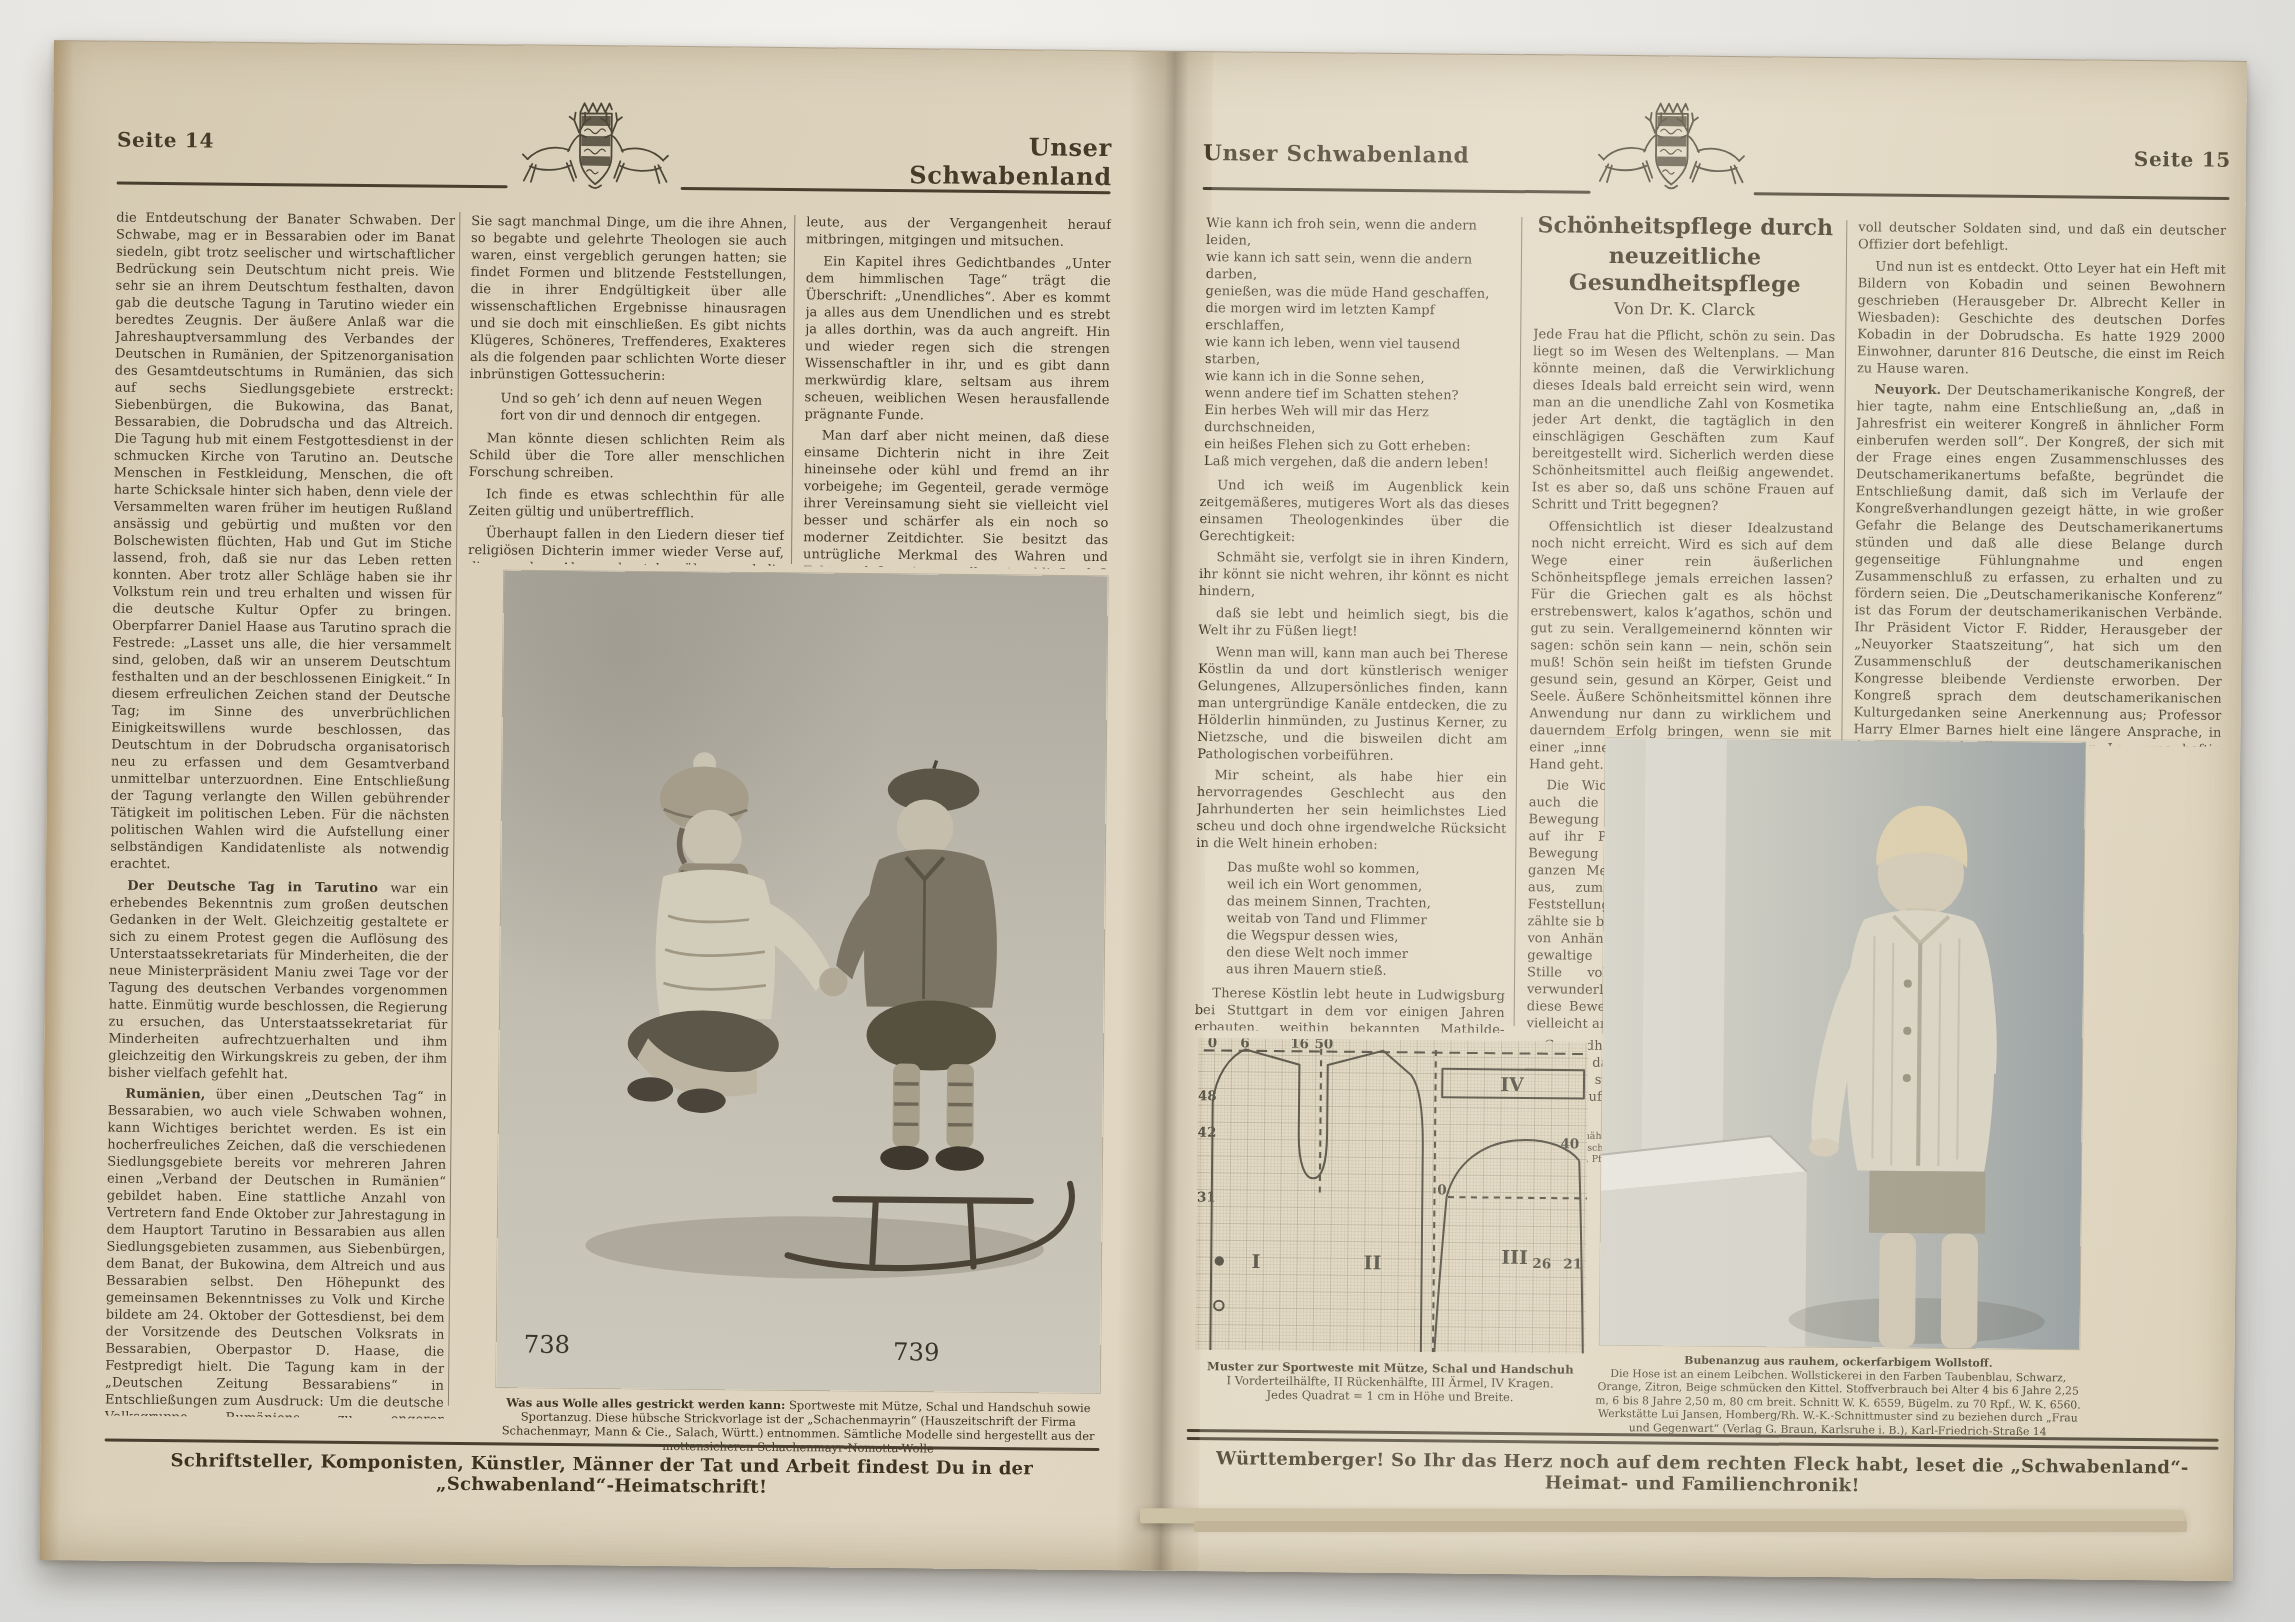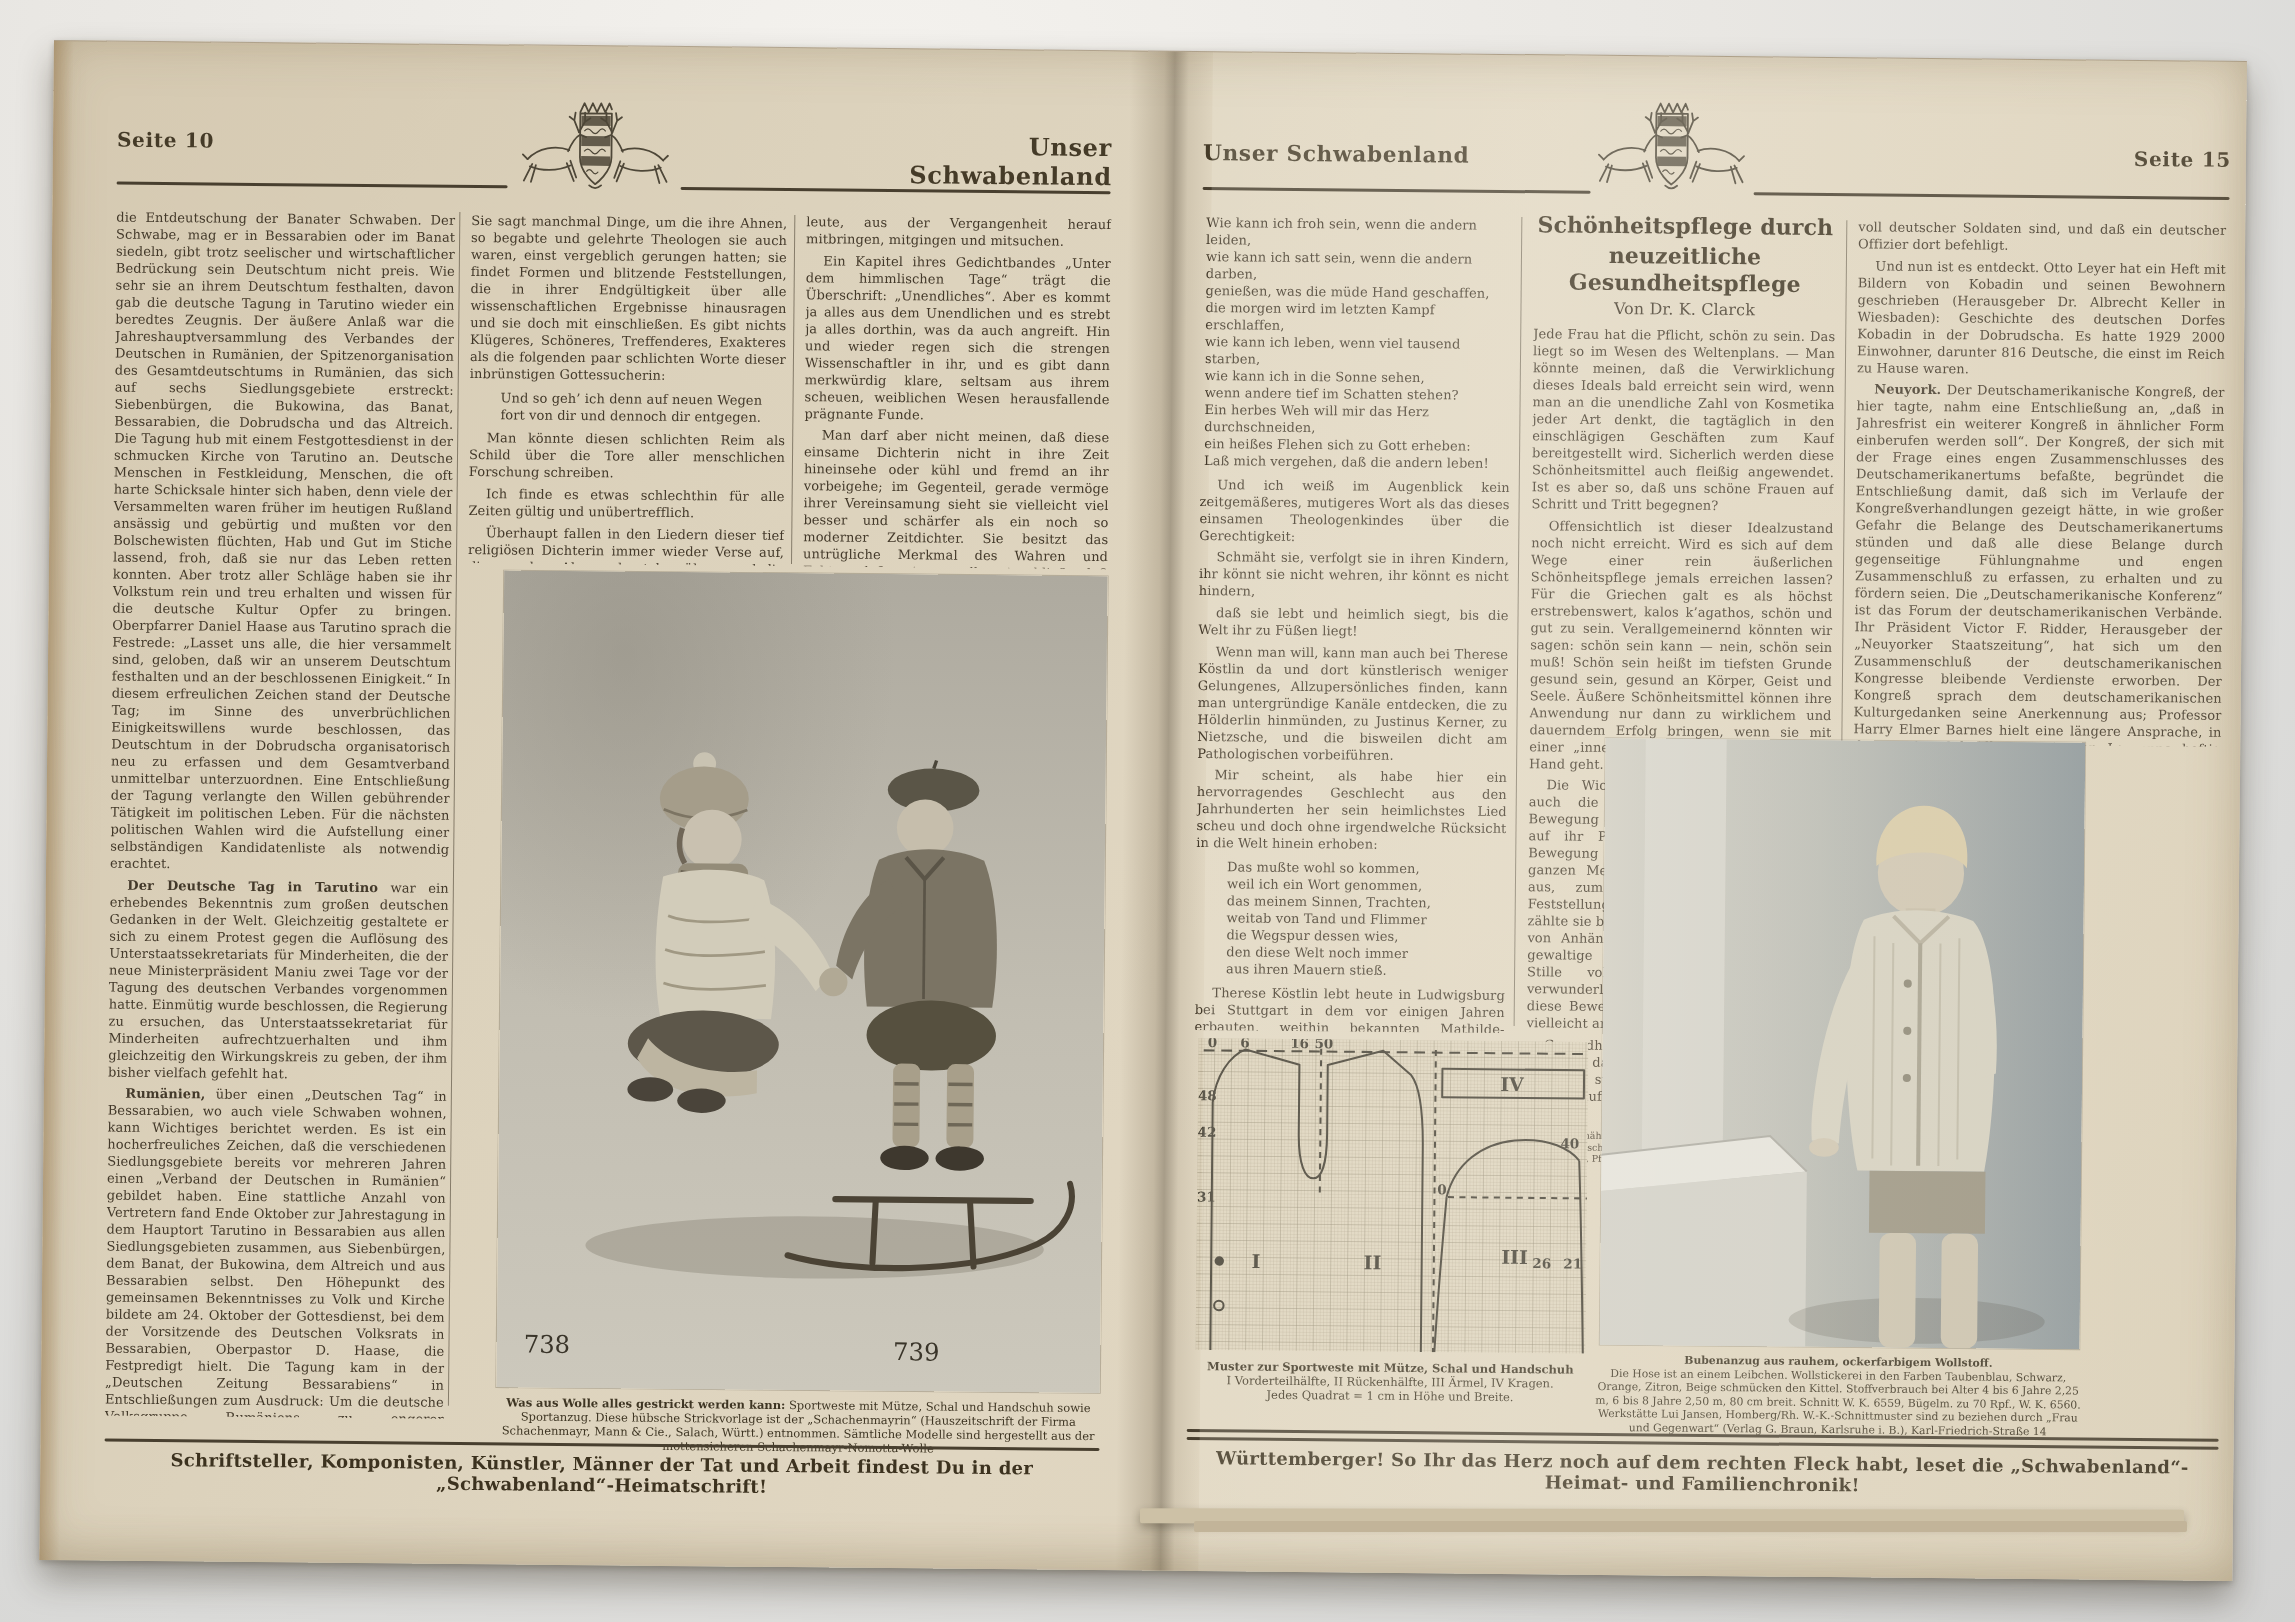--- a/index.html
+++ b/index.html
@@ -77,21 +77,21 @@
         <path d="M111,98 q6,-8 12,0 q6,8 12,0 q6,-8 12,0"></path>
         <path d="M115,132 q5,-7 10,0 q5,7 10,0"></path>
       </g>
     </symbol>
   </defs>
 </svg>
 
 <div class="stage">
   <div class="spread">
 
-    <div class="pagehead pagenum" style="left:64px;top:86px;">Seite 10</div>
+    <div class="pagehead pagenum" style="left:64px;top:86px;">Seite 14</div>
     <svg class="crest" style="position:absolute;left:465px;top:47px;width:155px;height:113px;" viewBox="0 0 230 168" width="155" height="113">
         <use href="#crest"></use>
       </svg>
     <div class="pagehead masthead" style="left:776px;top:82px;width:283px;text-align:right;">Unser Schwabenland</div>
     <div class="rule" style="left:64px;top:140px;width:391px;"></div>
     <div class="rule" style="left:628px;top:140px;width:430px;"></div>
 
     <div class="col" style="left:64px;top:167px;width:339px;height:1207px;">
       <p class="noind">die Entdeutschung der Banater Schwaben. Der Schwabe, mag er in Bessarabien oder im Banat siedeln, gibt trotz seelischer und wirtschaftlicher Bedrückung sein Deutschtum nicht preis. Wie sehr sie an ihrem Deutschtum festhalten, davon gab die deutsche Tagung in Tarutino wieder ein beredtes Zeugnis. Der äußere Anlaß war die Jahreshauptversammlung des Verbandes der Deutschen in Rumänien, der Spitzenorganisation des Gesamtdeutschtums in Rumänien, das sich auf sechs Siedlungsgebiete erstreckt: Siebenbürgen, die Bukowina, das Banat, Bessarabien, die Dobrudscha und das Altreich. Die Tagung hub mit einem Festgottesdienst in der schmucken Kirche von Tarutino an. Deutsche Menschen in Festkleidung, Menschen, die oft harte Schicksale hinter sich haben, denn viele der Versammelten waren früher im heutigen Rußland ansässig und gebürtig und mußten vor den Bolschewisten flüchten, Hab und Gut im Stiche lassend, froh, daß sie nur das Leben retten konnten. Aber trotz aller Schläge haben sie ihr Volkstum rein und treu erhalten und wissen für die deutsche Kultur Opfer zu bringen. Oberpfarrer Daniel Haase aus Tarutino sprach die Festrede: „Lasset uns alle, die hier versammelt sind, geloben, daß wir an unserem Deutschtum festhalten und an der beschlossenen Einigkeit.“ In diesem erfreulichen Zeichen stand der Deutsche Tag; im Sinne des unverbrüchlichen Einigkeitswillens wurde beschlossen, das Deutschtum in der Dobrudscha organisatorisch neu zu erfassen und dem Gesamtverband unmittelbar unterzuordnen. Eine Entschließung der Tagung verlangte den Willen gebührender Tätigkeit im politischen Leben. Für die nächsten politischen Wahlen wird die Aufstellung einer selbständigen Kandidatenliste als notwendig erachtet.</p>
       <p><span class="lead">Der Deutsche Tag in Tarutino</span> <span>war ein erhebendes Bekenntnis zum großen deutschen Gedanken in der Welt. Gleichzeitig gestaltete er sich zu einem Protest gegen die Auflösung des Unterstaatssekretariats für Minderheiten, die der neue Ministerpräsident Maniu zwei Tage vor der Tagung des deutschen Verbandes vorgenommen hatte. Einmütig wurde beschlossen, die Regierung zu ersuchen, das Unterstaatssekretariat für Minderheiten aufrechtzuerhalten und ihm gleichzeitig den Wirkungskreis zu geben, der ihm bisher vielfach gefehlt hat.</span></p>

